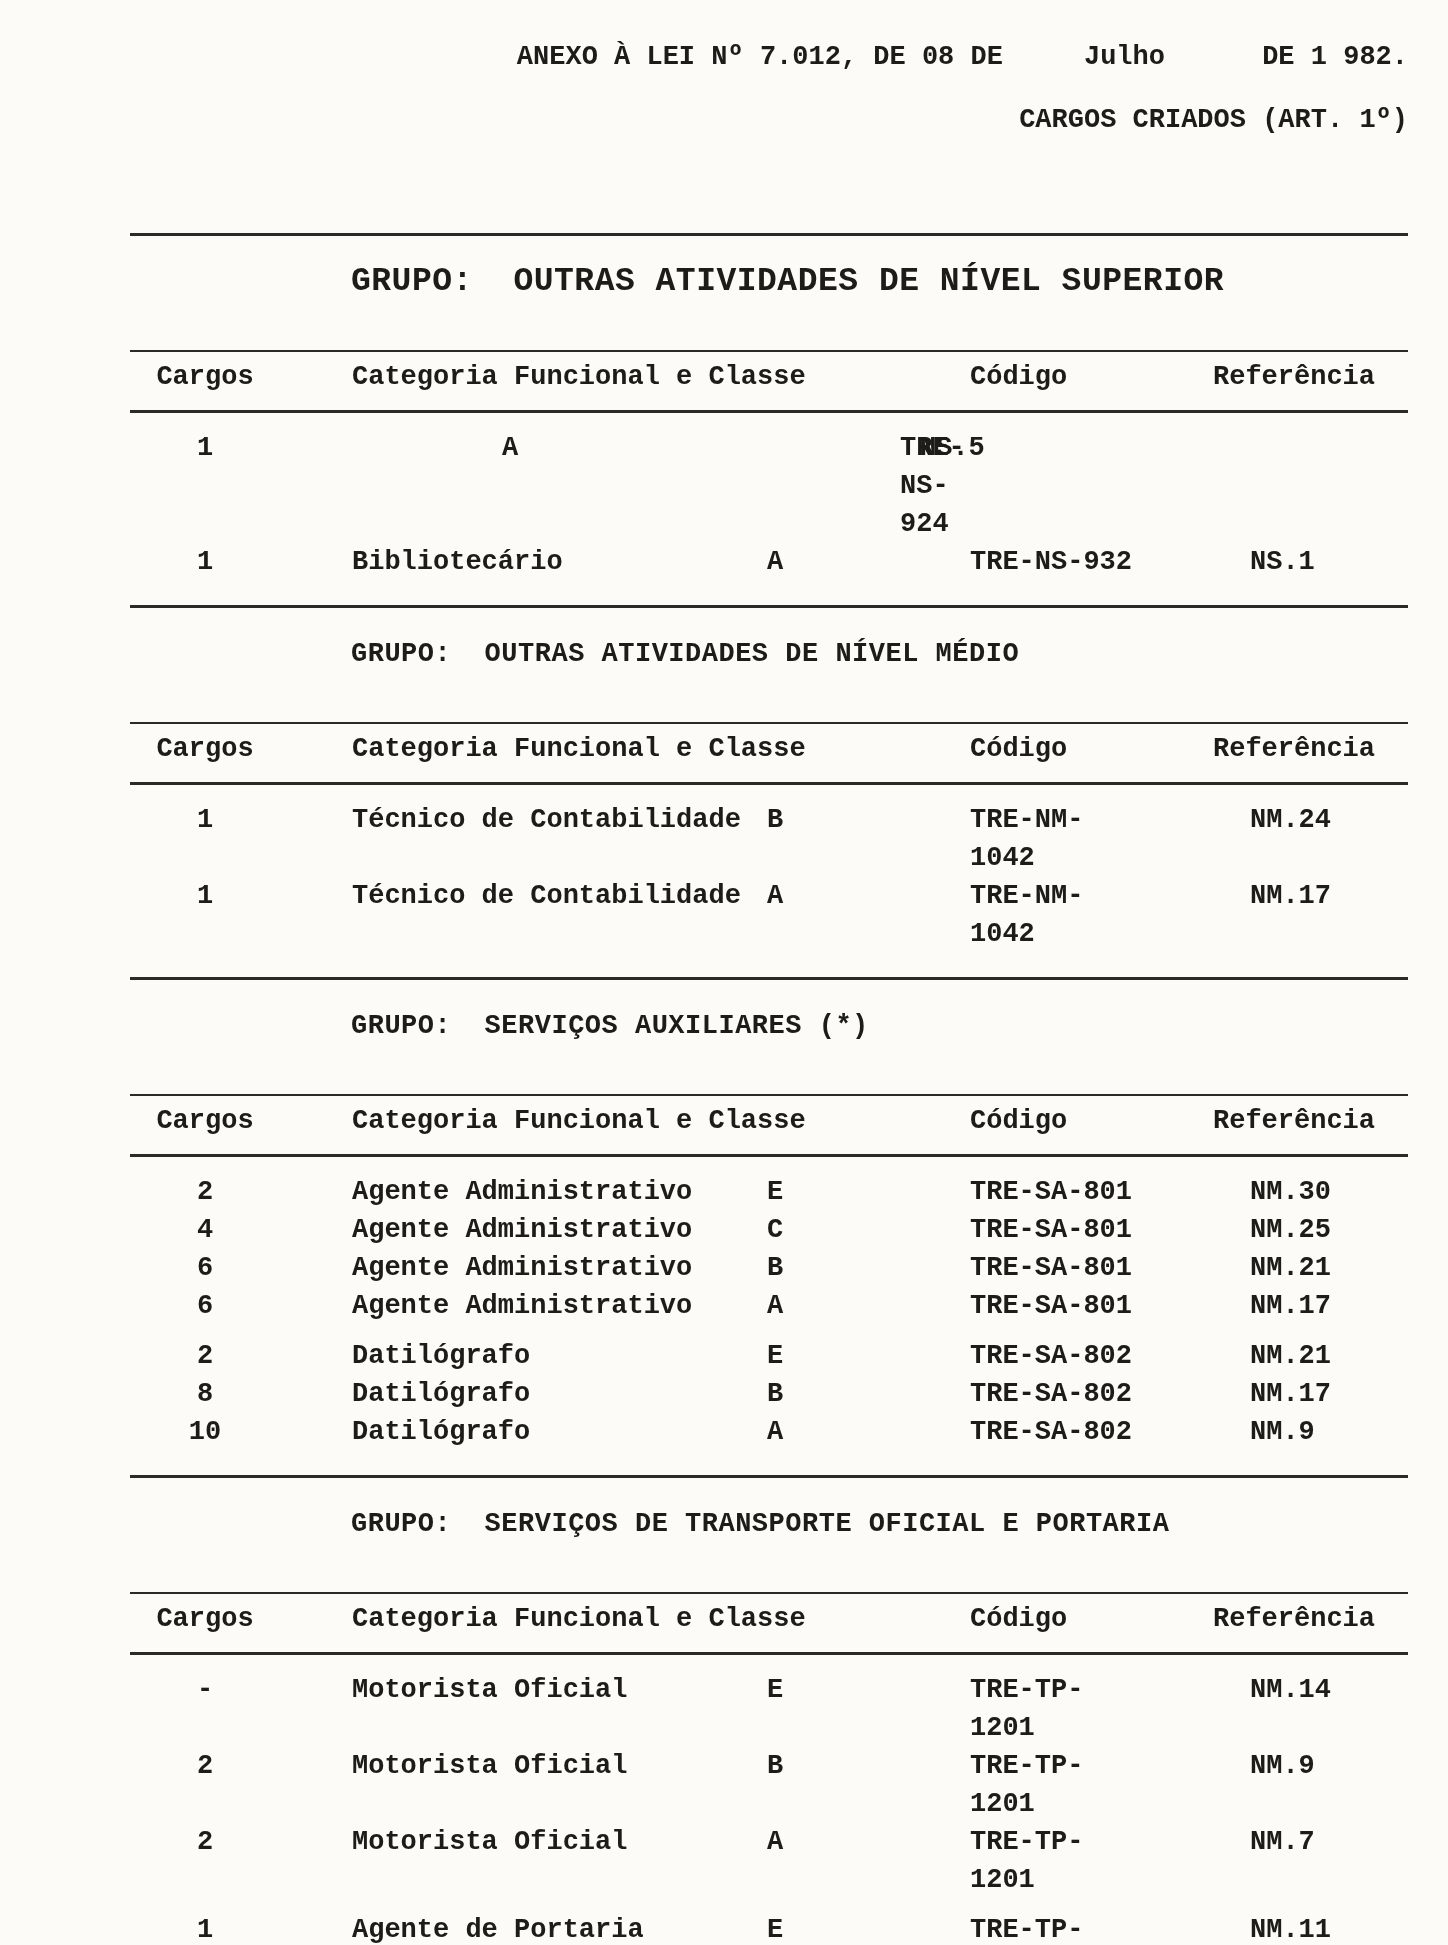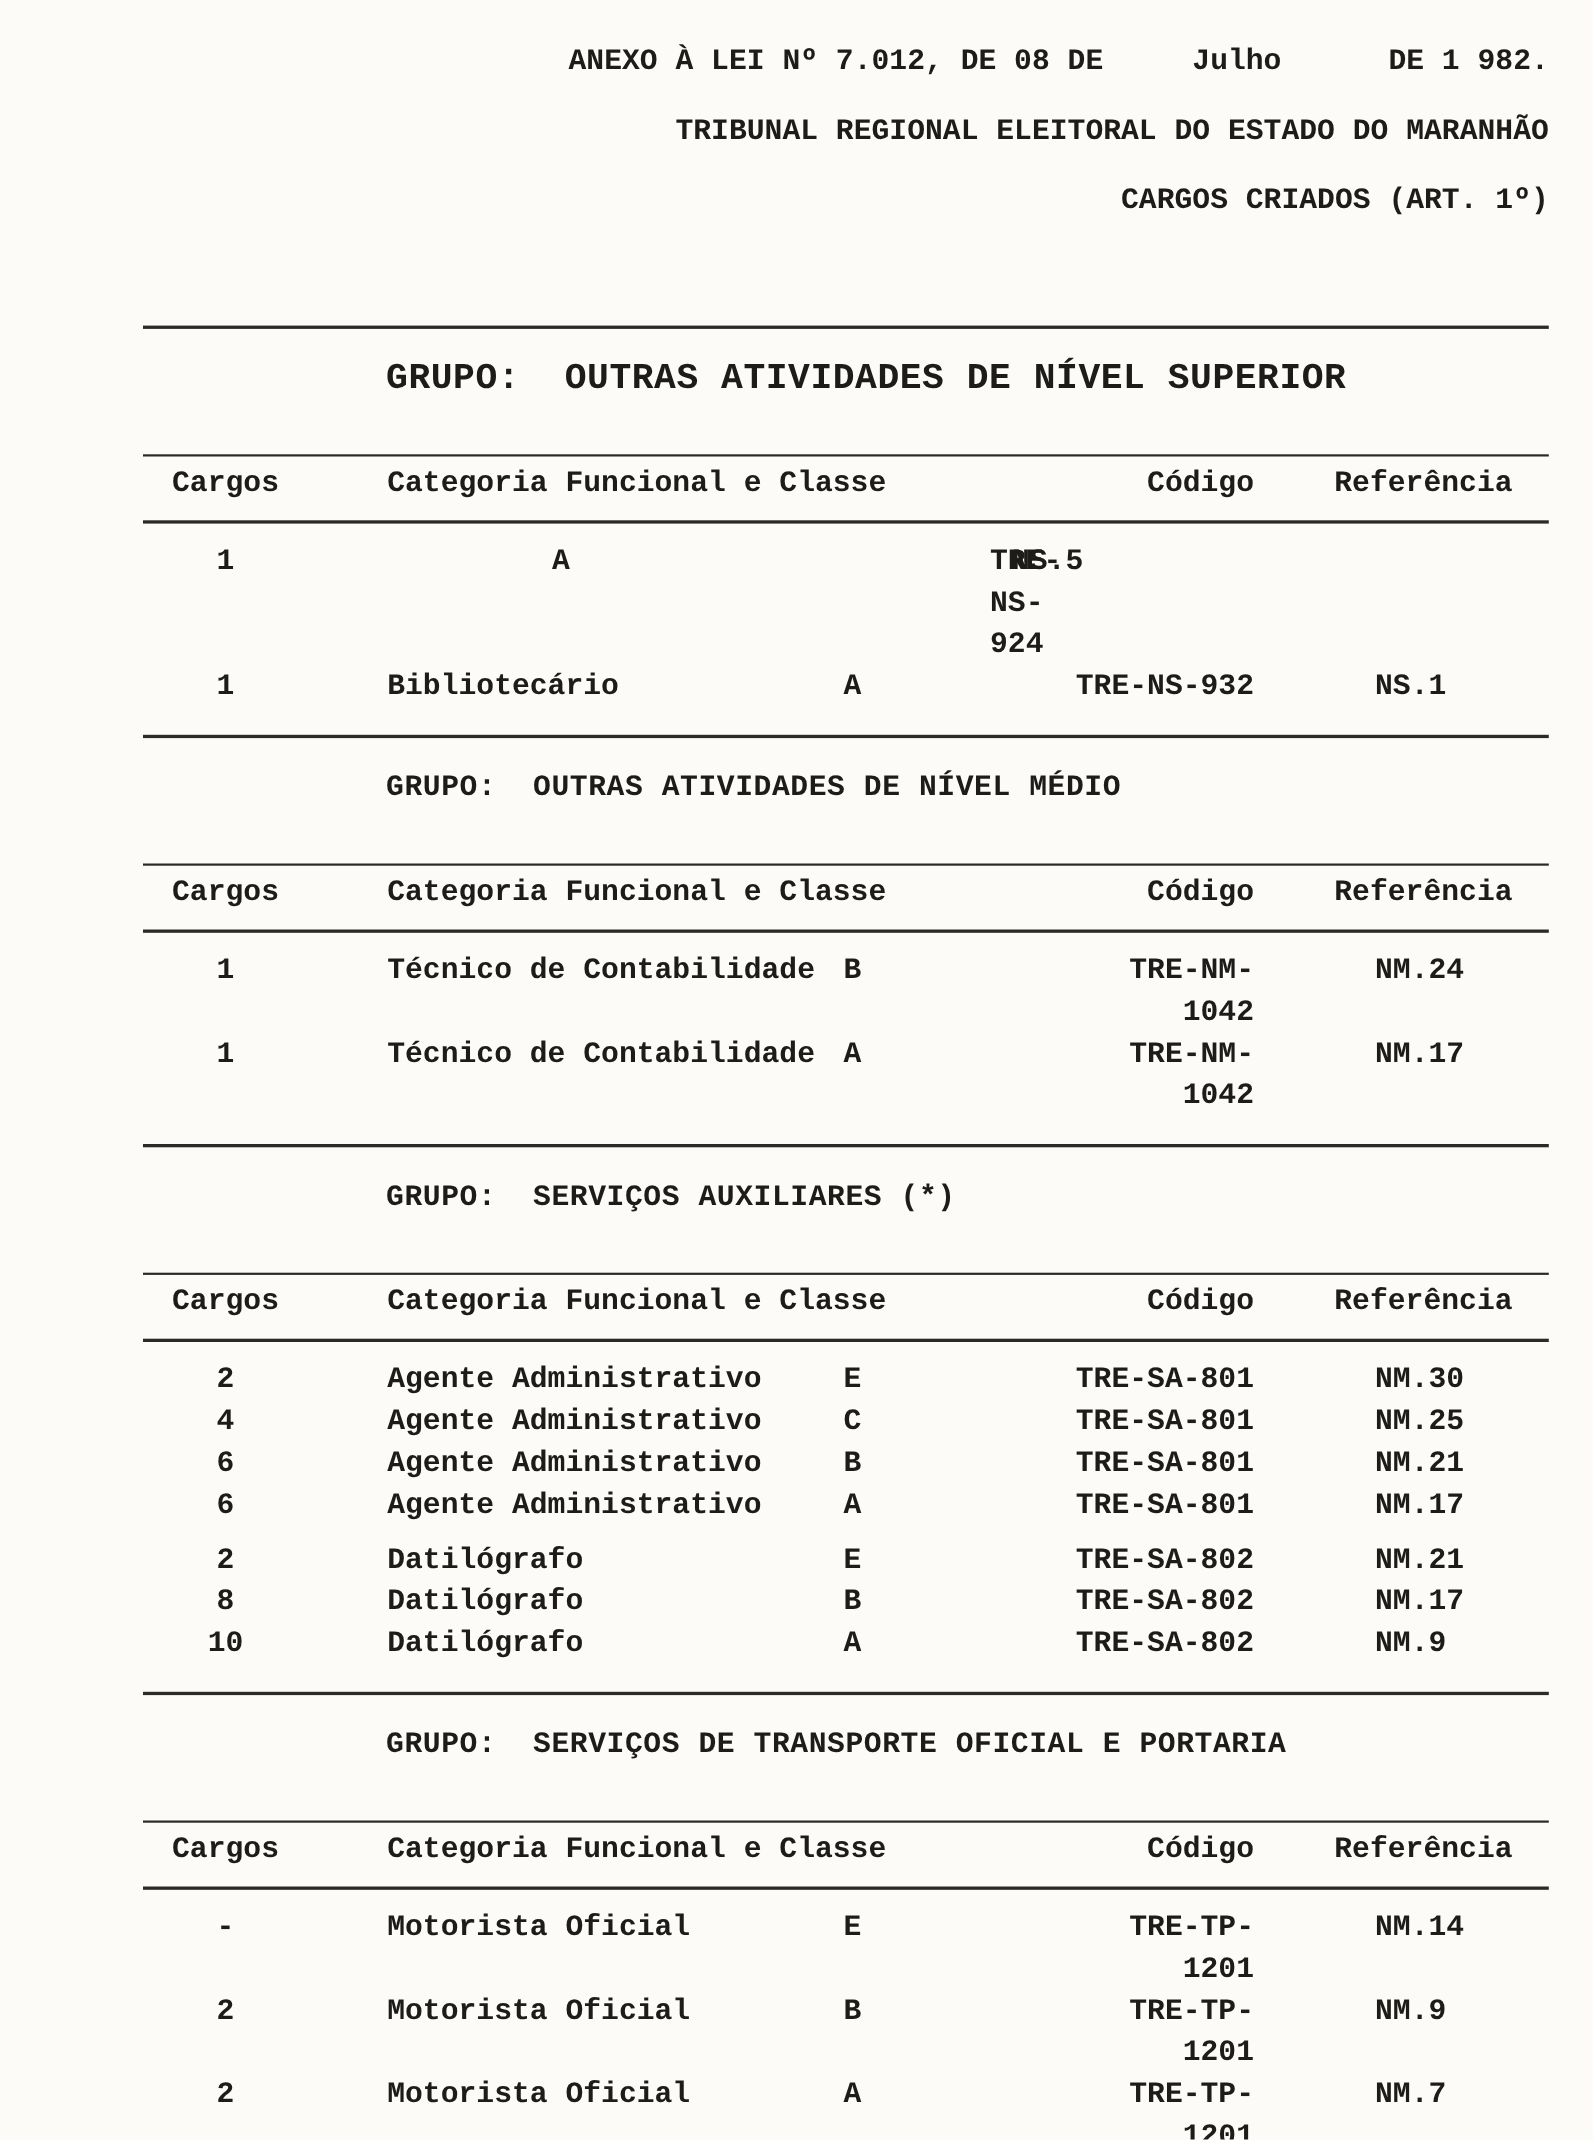--- a/index.html
+++ b/index.html
@@ -42,33 +42,32 @@
     padding: 8px 0 16px;
     line-height: 34px;
   }
   .tbody { padding: 16px 0 24px; }
   .trow { line-height: 38px; }
   .trow.gap { margin-top: 12px; }
 
   .c.cargos     { text-align: center; }
   .c.categoria  { padding-left: 72px; white-space: pre; }
   .c.classe     { text-align: center; }
-  .c.codigo     { padding-left: 160px; text-align: right; }
+  .c.codigo     { padding-left: 160px; text-align: left; }
   .c.referencia { padding-left: 110px; }
   .thead .c.categoria  { grid-column: 2 / 4; }
   .thead .c.referencia { padding-left: 73px; }
 </style>
 </head>
 <body>
 
 <div class="page">
 
   <div class="doc-header">
     <div>ANEXO À LEI Nº 7.012, DE 08 DE     Julho      DE 1 982.</div>
-    <div>TRIBUNAL REGIONAL ELEITORAL DO ESTADO DO MARANHÃO</div>
     <div>CARGOS CRIADOS (ART. 1º)</div>
   </div>
 
   <div class="section">
     <div class="group-heading lg">GRUPO:  OUTRAS ATIVIDADES DE NÍVEL SUPERIOR</div>
     <div class="thead">
       <div class="c cargos">Cargos</div>
       <div class="c categoria">Categoria Funcional e Classe</div>
       <div class="c codigo">Código</div>
       <div class="c referencia">Referência</div>

